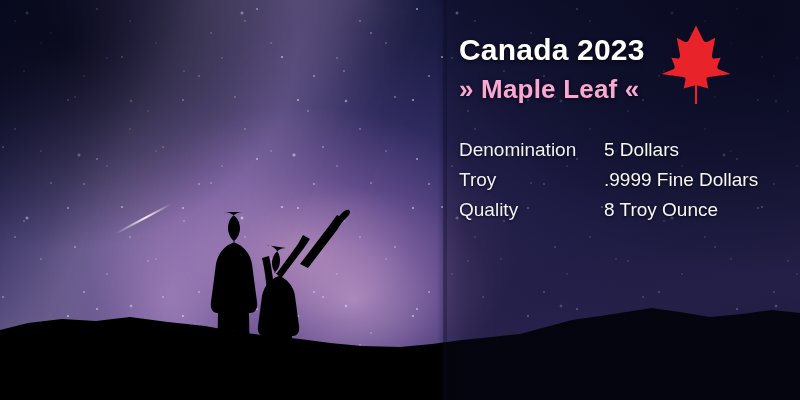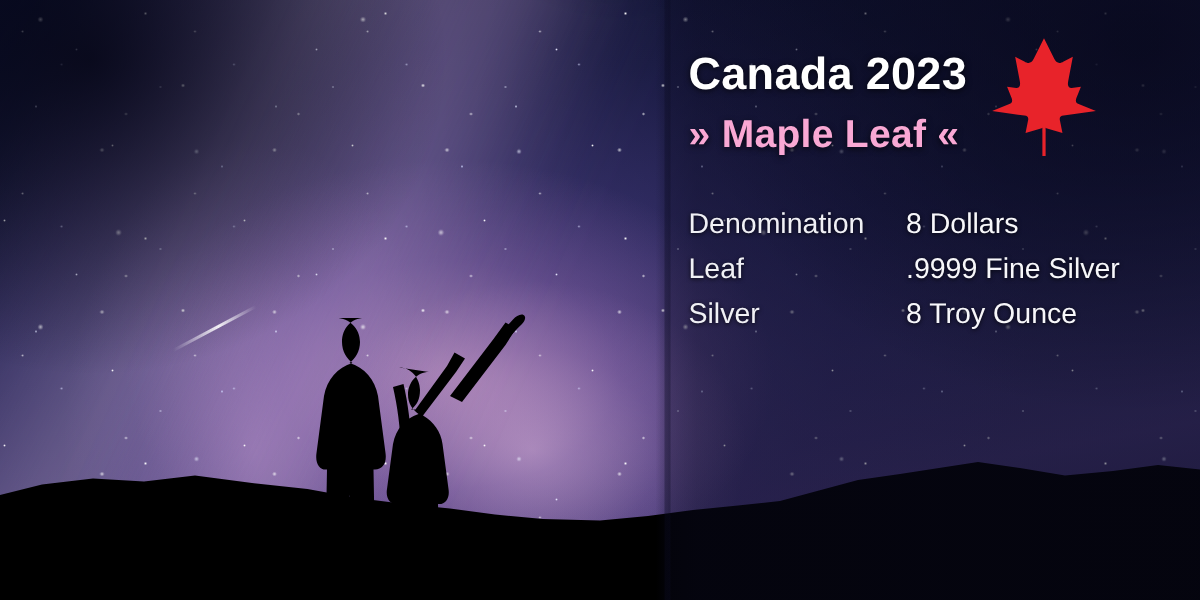--- a/index.html
+++ b/index.html
@@ -225,27 +225,27 @@
   <div class="subtitle">» Maple Leaf «</div>
 
   <svg class="leaf" viewBox="0 0 100 104">
     <path fill="#e8232a" d="M50 2 L59 20 C61 24 64 24 67 22 L75 18 L71 39 C70 44 72 45 74 45 L82 44 L78 54 C77 57 78 58 80 59 L95 65 L67 69 C64 69 63 71 64 74 L66 84 L52 80 C50 79 49 80 49 82 L50 104 L50 104 L51 82 C51 80 50 79 48 80 L34 84 L36 74 C37 71 36 69 33 69 L5 65 L20 59 C22 58 23 57 22 54 L18 44 L26 45 C28 45 30 44 29 39 L25 18 L33 22 C36 24 39 24 41 20 Z"></path>
     <rect x="48.6" y="78" width="2.8" height="26" fill="#e8232a"></rect>
   </svg>
 
   <div class="specs">
     <div class="spec-row">
       <div class="spec-label">Denomination</div>
-      <div class="spec-value">8 Dollars</div>
-    </div>
-    <div class="spec-row">
-      <div class="spec-label">Leaf</div>
-      <div class="spec-value">.9999 Fine Silver</div>
-    </div>
-    <div class="spec-row">
-      <div class="spec-label">Silver</div>
+      <div class="spec-value">5 Dollars</div>
+    </div>
+    <div class="spec-row">
+      <div class="spec-label">Troy</div>
+      <div class="spec-value">.9999 Fine Dollars</div>
+    </div>
+    <div class="spec-row">
+      <div class="spec-label">Quality</div>
       <div class="spec-value">8 Troy Ounce</div>
     </div>
     <div class="spec-row">
     </div>
   </div>
 
 </div>
 
 </body></html>

